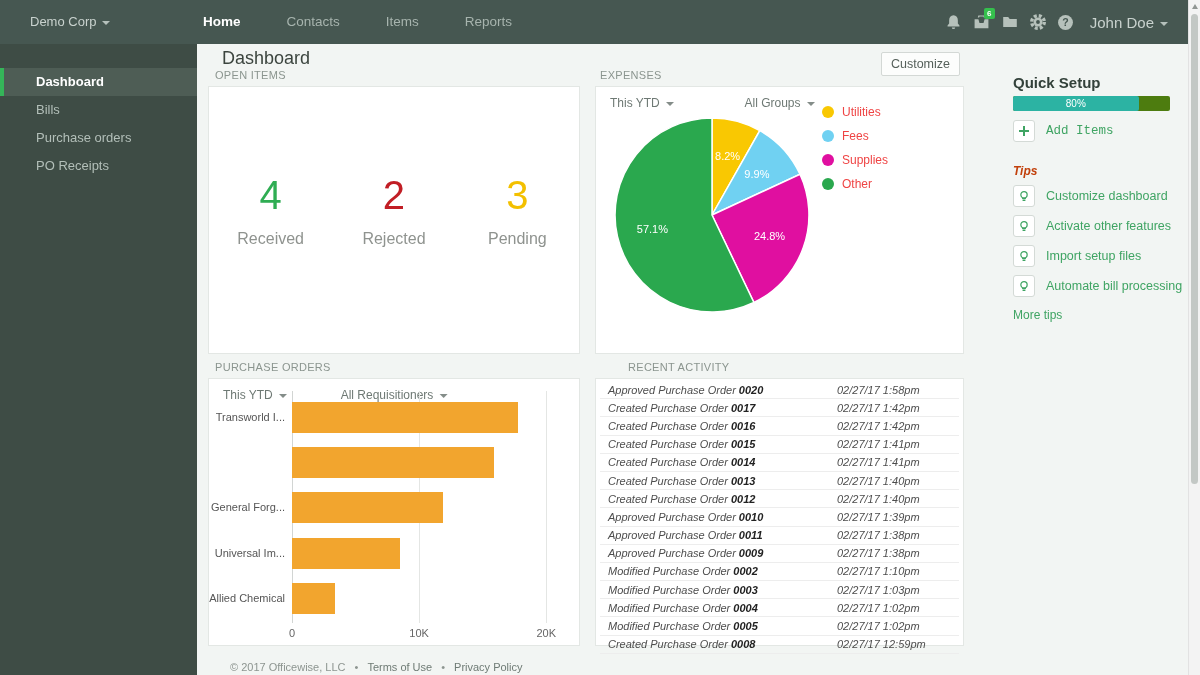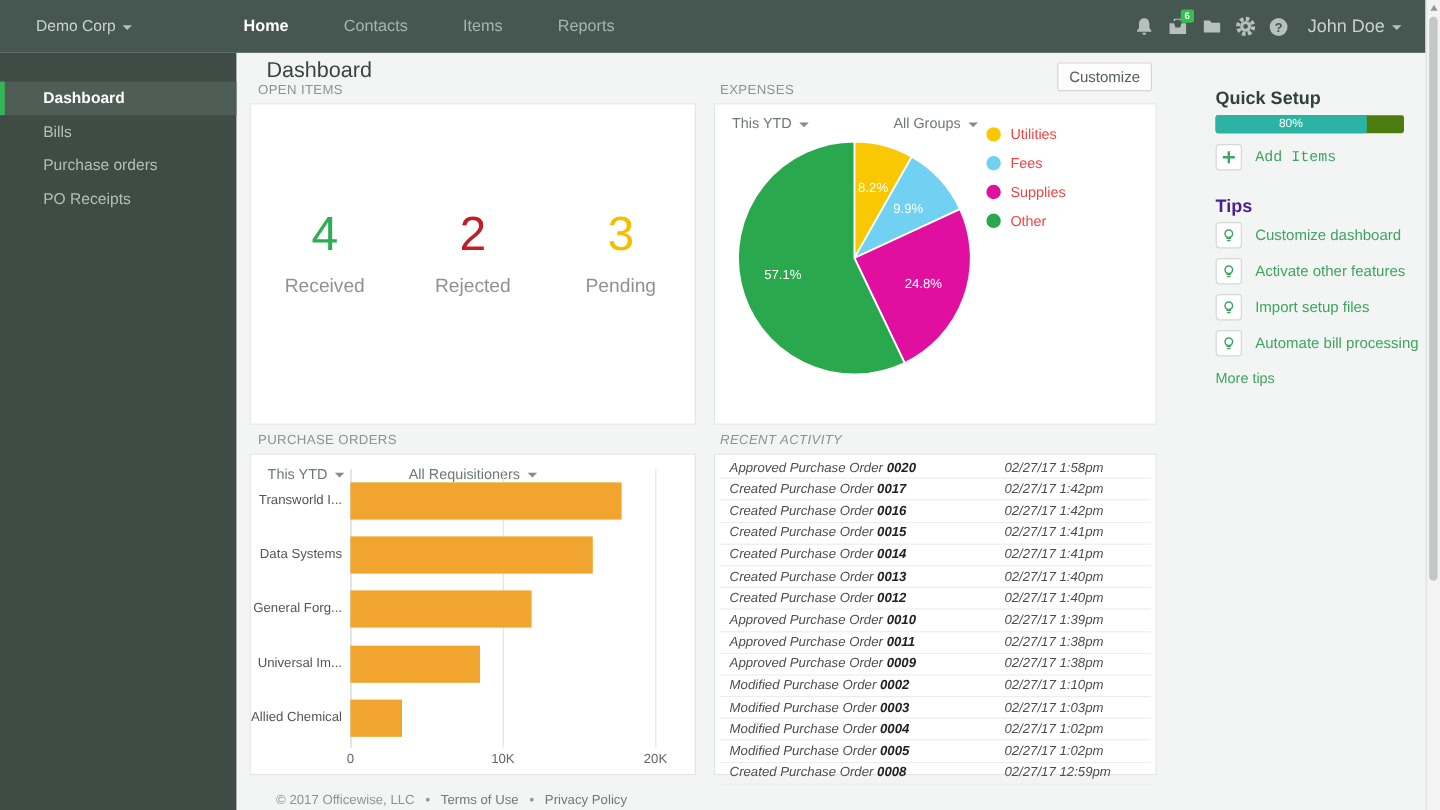--- a/index.html
+++ b/index.html
@@ -22,21 +22,21 @@
   
   .sidebar{position:absolute;left:0;top:44px;width:197px;height:631px;background:#3e4c45;padding-top:24px;box-sizing:border-box;}
   .side-item{height:28px;line-height:28px;padding-left:36px;font-size:13px;color:#b3bfb9;cursor:pointer;}
   .side-item.active{background:#4e5d55;border-left:4px solid #35b559;padding-left:32px;color:#fff;font-weight:bold;}
   
   .page-title{position:absolute;left:222px;top:48px;font-size:18px;color:#3c453f;}
   .customize-btn{position:absolute;left:881px;top:52px;width:79px;height:24px;background:#fcfdfc;border:1px solid #d3d8d5;border-radius:2px;font-size:12.5px;color:#55605a;text-align:center;line-height:22px;box-sizing:border-box;cursor:pointer;}
   
   .section-label{position:absolute;font-size:11px;color:#8b958f;letter-spacing:.3px;}
   #lbl-open{left:215px;top:69px;} #lbl-exp{left:600px;top:69px;}
-  #lbl-po{left:215px;top:361px;}  #lbl-ra{left:600px;top:361px;font-style:italic;}
+  #lbl-po{left:215px;top:361px;}  #lbl-ra{left:628px;top:361px;}
   .panel{position:absolute;background:#fff;border:1px solid #e3e7e4;box-sizing:border-box;}
   #panel-open{left:208px;top:86px;width:372px;height:268px;}
   #panel-exp{left:595px;top:86px;width:369px;height:268px;}
   #panel-po{left:208px;top:378px;width:372px;height:268px;}
   #panel-ra{left:595px;top:378px;width:369px;height:268px;}
   
   #stats{display:flex;justify-content:space-around;margin-top:88px;}
   .stat{text-align:center;width:33%;}
   .stat-value{font-size:40px;line-height:1;}
   .stat-label{font-size:16px;color:#8f938f;margin-top:15px;}
@@ -63,21 +63,21 @@
   .act-action{position:absolute;left:8px;top:50%;transform:translateY(-50%);white-space:nowrap;}
   .act-number{font-weight:bold;color:#222;}
   .act-time{position:absolute;left:237px;top:50%;transform:translateY(-50%);white-space:nowrap;}
   
   .qs-title{position:absolute;left:1013px;top:74px;font-size:15px;font-weight:bold;color:#33413a;}
   .qs-bar{position:absolute;left:1013px;top:96px;width:157px;height:15px;background:#4d7c0f;border-radius:2px;}
   .qs-fill{height:100%;border-radius:2px;text-align:center;font-size:10px;color:#fff;line-height:15px;}
   .add-row{position:absolute;left:1013px;top:120px;display:flex;align-items:center;cursor:pointer;font-family:Liberation Mono, monospace;}
   .icon-box{width:22px;height:22px;border:1px solid #d4dad6;border-radius:3px;background:#fff;display:flex;align-items:center;justify-content:center;margin-right:11px;box-sizing:border-box;flex:0 0 22px;}
   .green-label{font-size:12.5px;color:#3fa463;}
-  .tips-title{position:absolute;left:1013px;top:164px;font-size:15px;font-weight:bold;color:#4c1d95;}
+  .tips-title{position:absolute;left:1013px;top:164px;font-size:12px;font-weight:bold;color:#c2410c;font-style:italic;}
   #tips-list{position:absolute;left:1013px;top:185px;}
   .tip-row{display:flex;align-items:center;margin-bottom:8px;height:22px;cursor:pointer;}
   .more-tips{position:absolute;left:1013px;top:308px;font-size:12px;color:#3fa463;cursor:pointer;}
   
   #footer{position:absolute;left:230px;top:661px;font-size:11px;color:#8d9590;}
   .footer-sep{margin:0 9px;}
   .footer-link{color:#6f7b75;cursor:pointer;}
   
   .scrollbar{position:absolute;right:0;top:0;width:12px;height:675px;background:#f3f3f3;border-left:1px solid #e2e2e2;box-sizing:border-box;}
   .sb-arrow{position:absolute;top:4px;left:2.5px;width:0;height:0;border-left:3.5px solid transparent;border-right:3.5px solid transparent;border-bottom:5px solid #909693;cursor:pointer;}
@@ -201,21 +201,20 @@
       <div class="gridline zero" style="left: 0px;"></div>
       <div class="gridline" style="left: 127.103px;"></div>
       <div class="gridline" style="left: 254.206px;"></div>
     </div>
   <div id="po-rows">
       <div class="bar-row">
         <div class="bar-label">Transworld I...</div>
         <div class="bar" style="width: 226.2px; background: rgb(242, 165, 46);"></div>
       </div>
       <div class="bar-row">
-        <div class="bar-label">Data Systems</div>
         <div class="bar" style="width: 202.1px; background: rgb(242, 165, 46);"></div>
       </div>
       <div class="bar-row">
         <div class="bar-label">General Forg...</div>
         <div class="bar" style="width: 151.3px; background: rgb(242, 165, 46);"></div>
       </div>
       <div class="bar-row">
         <div class="bar-label">Universal Im...</div>
         <div class="bar" style="width: 108px; background: rgb(242, 165, 46);"></div>
       </div>

